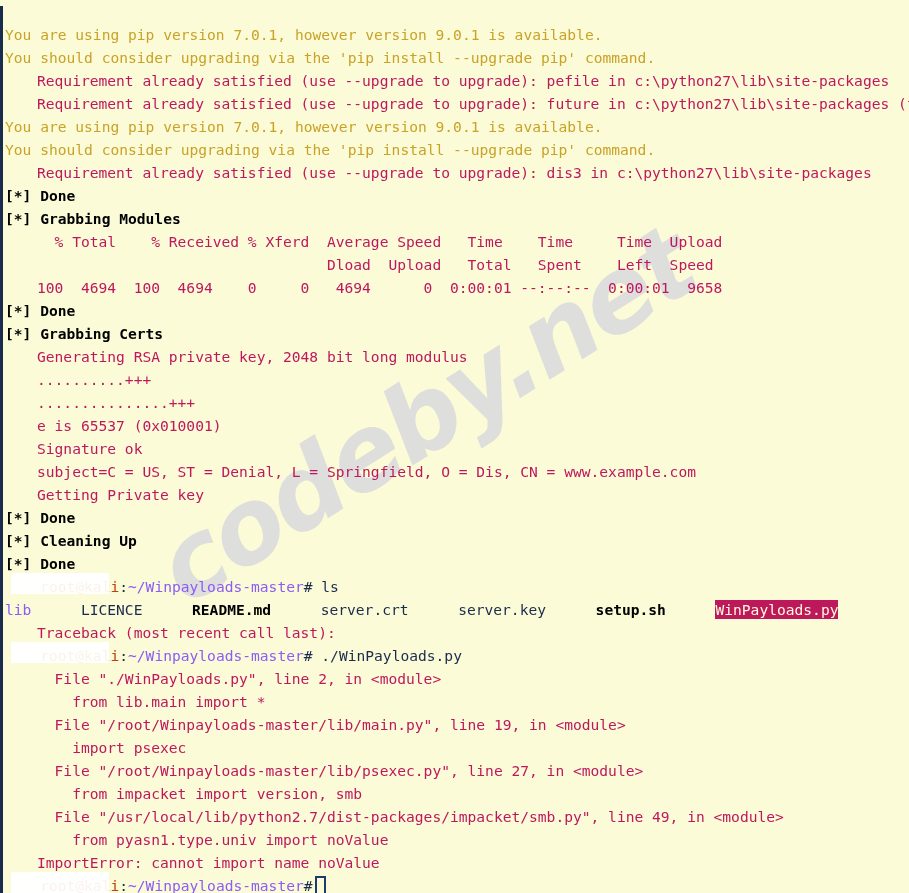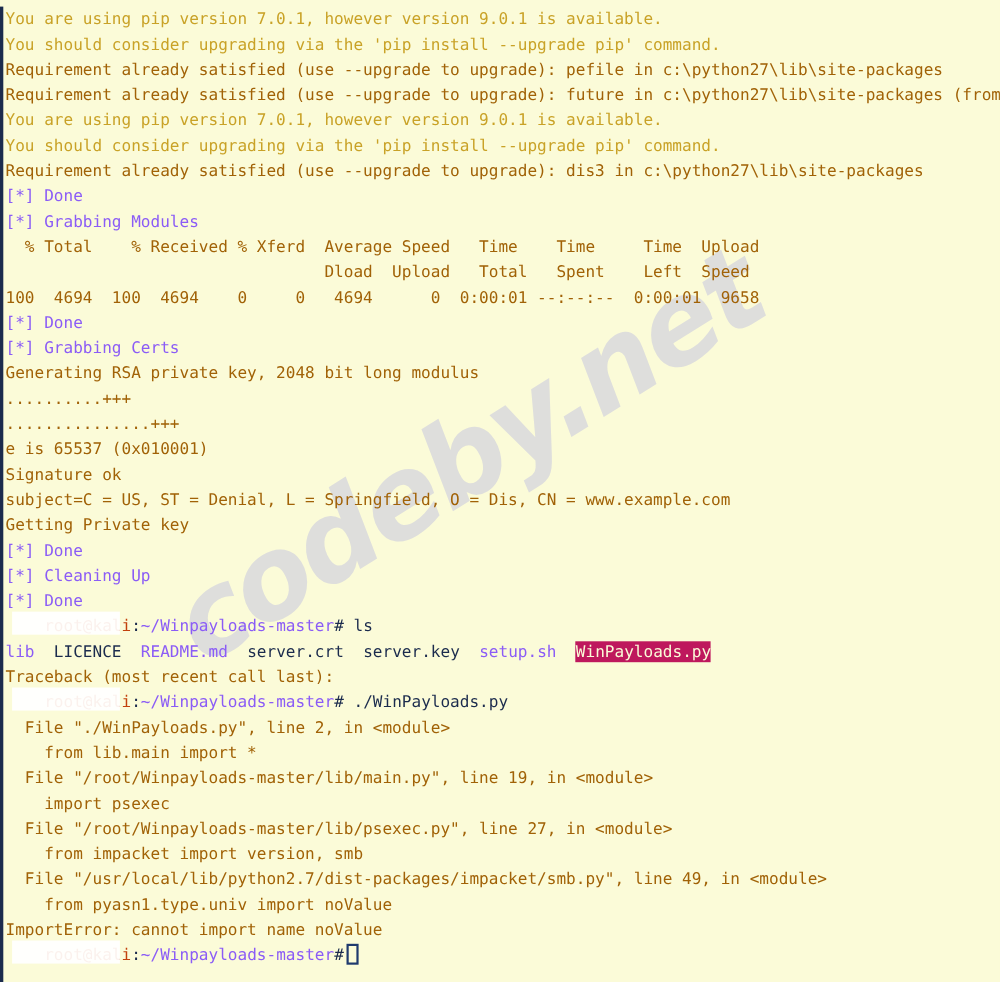--- a/index.html
+++ b/index.html
@@ -52,39 +52,39 @@
     user-select: none;
   }
 
   #screen {
     position: absolute;
     left: 0;
     top: 0;
     width: 909px;
     height: 893px;
     z-index: 4;
-    padding: 6px 0 0 5px;
+    padding: 23px 0 0 5px;
     box-sizing: border-box;
   }
 
   .line {
     height: 23px;
     line-height: 23px;
     font-size: 14.6px;
     white-space: pre;
     color: #1f3a6e;
     letter-spacing: 0px;
   }
 
   .seg { white-space: pre; }
 
   
-  .c-default { color: #a16207; }
+  .c-default { color: #be185d; margin-left: 32px; }
   .c-yellow  { color: #c9a227; }
-  .c-green   { color: #8b5cf6; }
+  .c-green   { color: #000000; font-weight: bold; }
   .c-blue    { color: #8b5cf6; }
   .c-white   { color: #1b2b4d; }
 
   .hl-green {
     background: #be185d;
     color: #fbfbd8;
     padding: 1px 0;
   }
 
   

